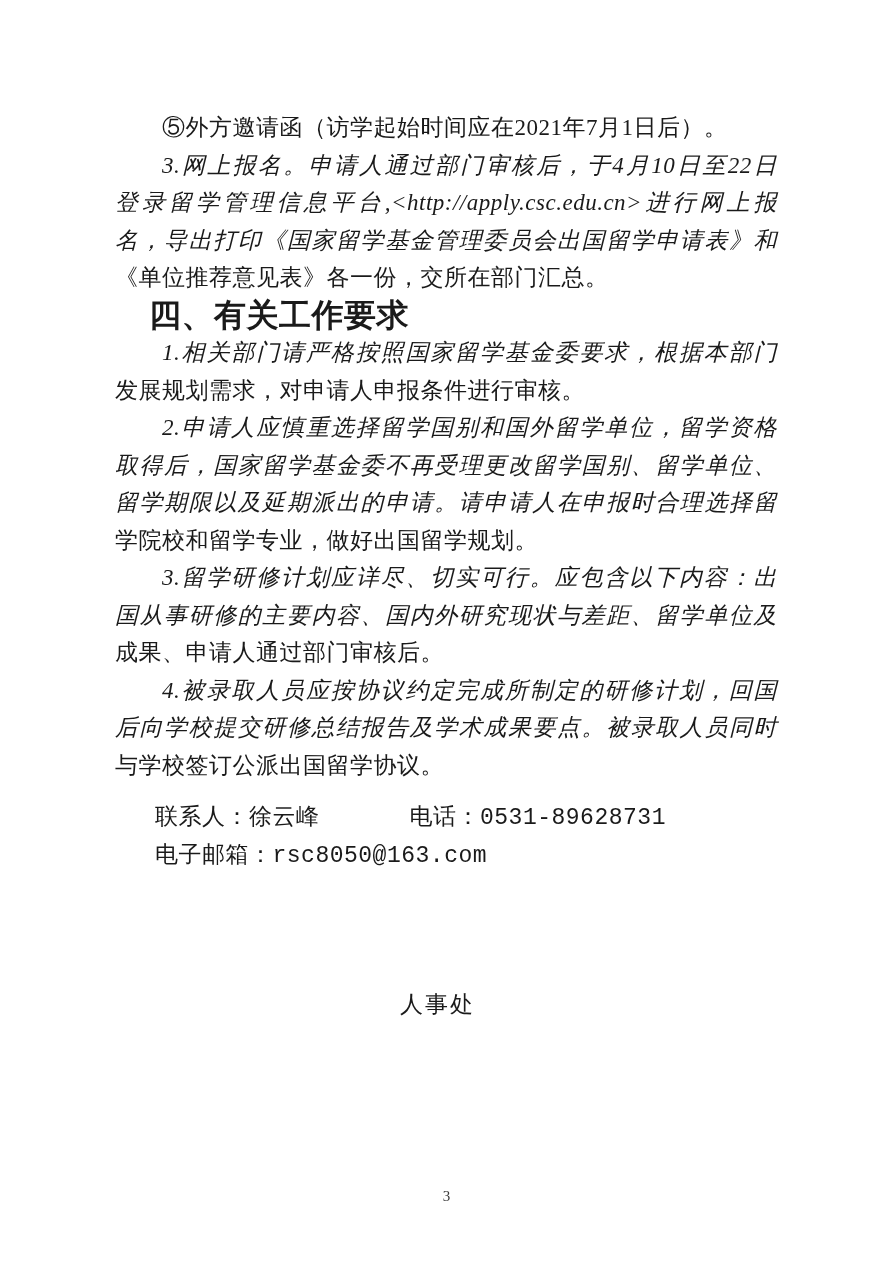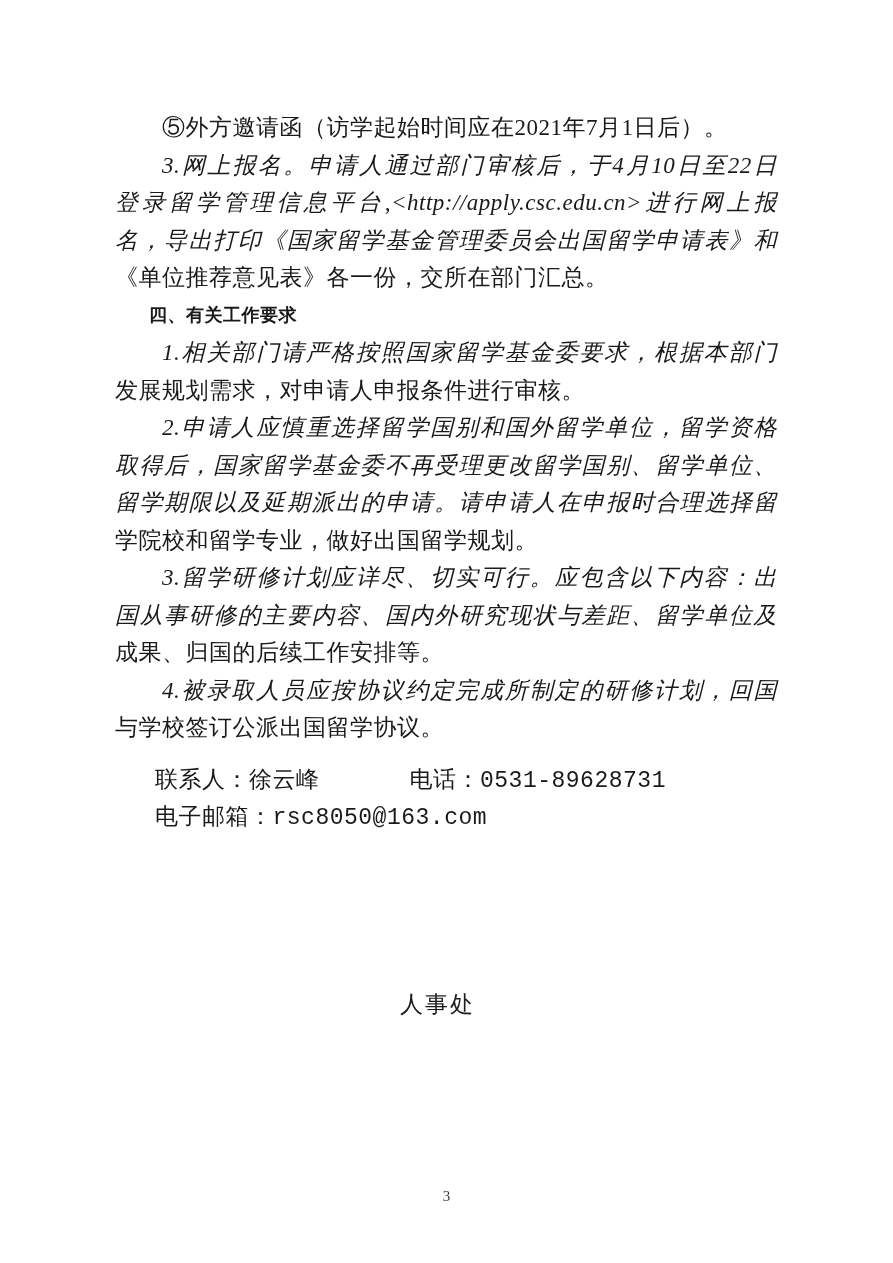--- a/index.html
+++ b/index.html
@@ -30,21 +30,21 @@
     white-space: normal;
     text-align: justify;
     text-align-last: justify;
     font-style: italic;
   }
   .block.paragraph .line.first { text-indent: 47px; }
   .block.heading .line {
     text-indent: 34px;
     font-weight: bold;
     font-family: "Liberation Sans", "DejaVu Sans", sans-serif;
-    font-size: 18px;
+    font-size: 32px;
   }
   .block.contact { margin-top: 16px; font-family: Liberation Mono, monospace; }
   .block.contact .line { text-indent: 40px; }
   .block.contact .part-1 { margin-left: 90px; }
   .signature {
     position: absolute;
     top: 985px;
     left: 400px;
     width: 493px;
     text-align: left;
@@ -89,24 +89,25 @@
       </div>
       <div class="block paragraph">
         <div class="line stretch first">2.申请人应慎重选择留学国别和国外留学单位，留学资格</div>
         <div class="line stretch">取得后，国家留学基金委不再受理更改留学国别、留学单位、</div>
         <div class="line stretch">留学期限以及延期派出的申请。请申请人在申报时合理选择留</div>
         <div class="line">学院校和留学专业，做好出国留学规划。</div>
       </div>
       <div class="block paragraph">
         <div class="line stretch first">3.留学研修计划应详尽、切实可行。应包含以下内容：出</div>
         <div class="line stretch">国从事研修的主要内容、国内外研究现状与差距、留学单位及</div>
-        <div class="line">成果、归国的后续工作安排等。</div>
+        <div class="line">成果、申请人通过部门审核后。</div>
       </div>
       <div class="block paragraph">
         <div class="line stretch first">4.被录取人员应按协议约定完成所制定的研修计划，回国</div>
+        <div class="line stretch">后向学校提交研修总结报告及学术成果要点。被录取人员同时</div>
         <div class="line">与学校签订公派出国留学协议。</div>
       </div>
       <div class="block contact">
         <div class="line first"><span class="part part-0">联系人：徐云峰</span><span class="part part-1">电话：0531-89628731</span></div>
         <div class="line">电子邮箱：rsc8050@163.com</div>
       </div>
     </div>
 
   <div class="signature">
     <div class="sig-line">人事处</div>

